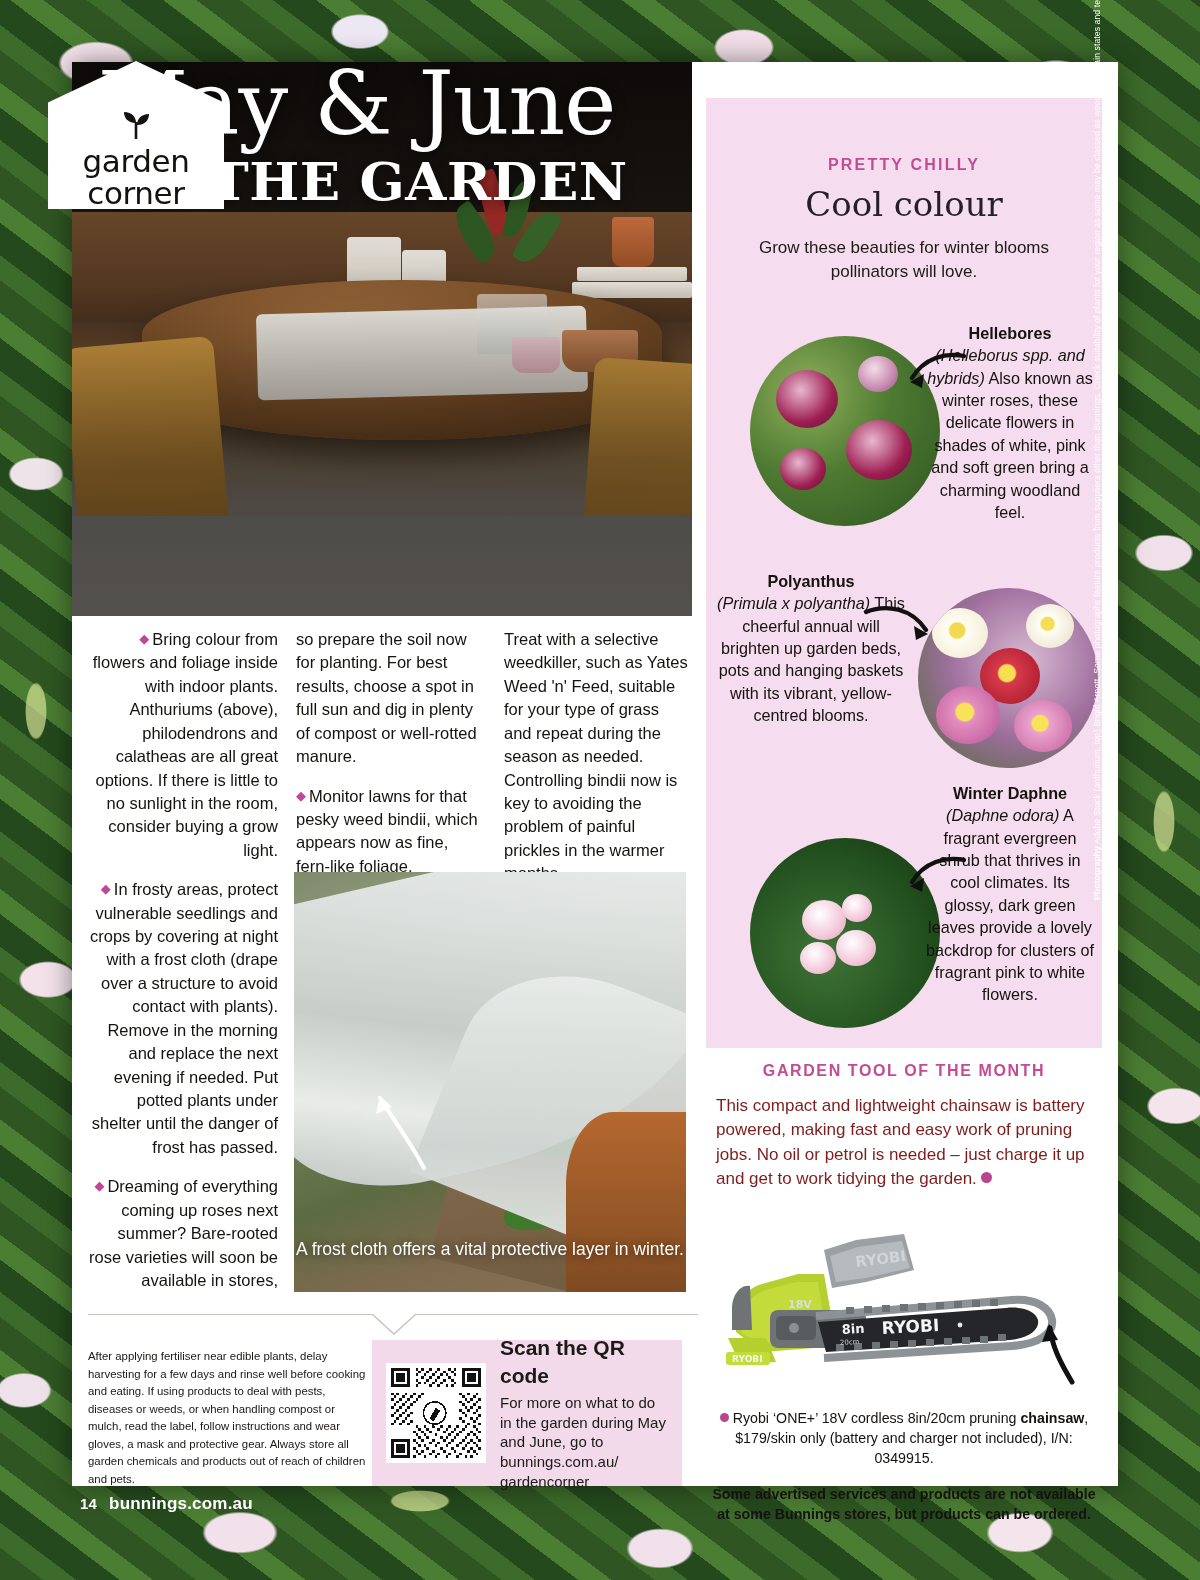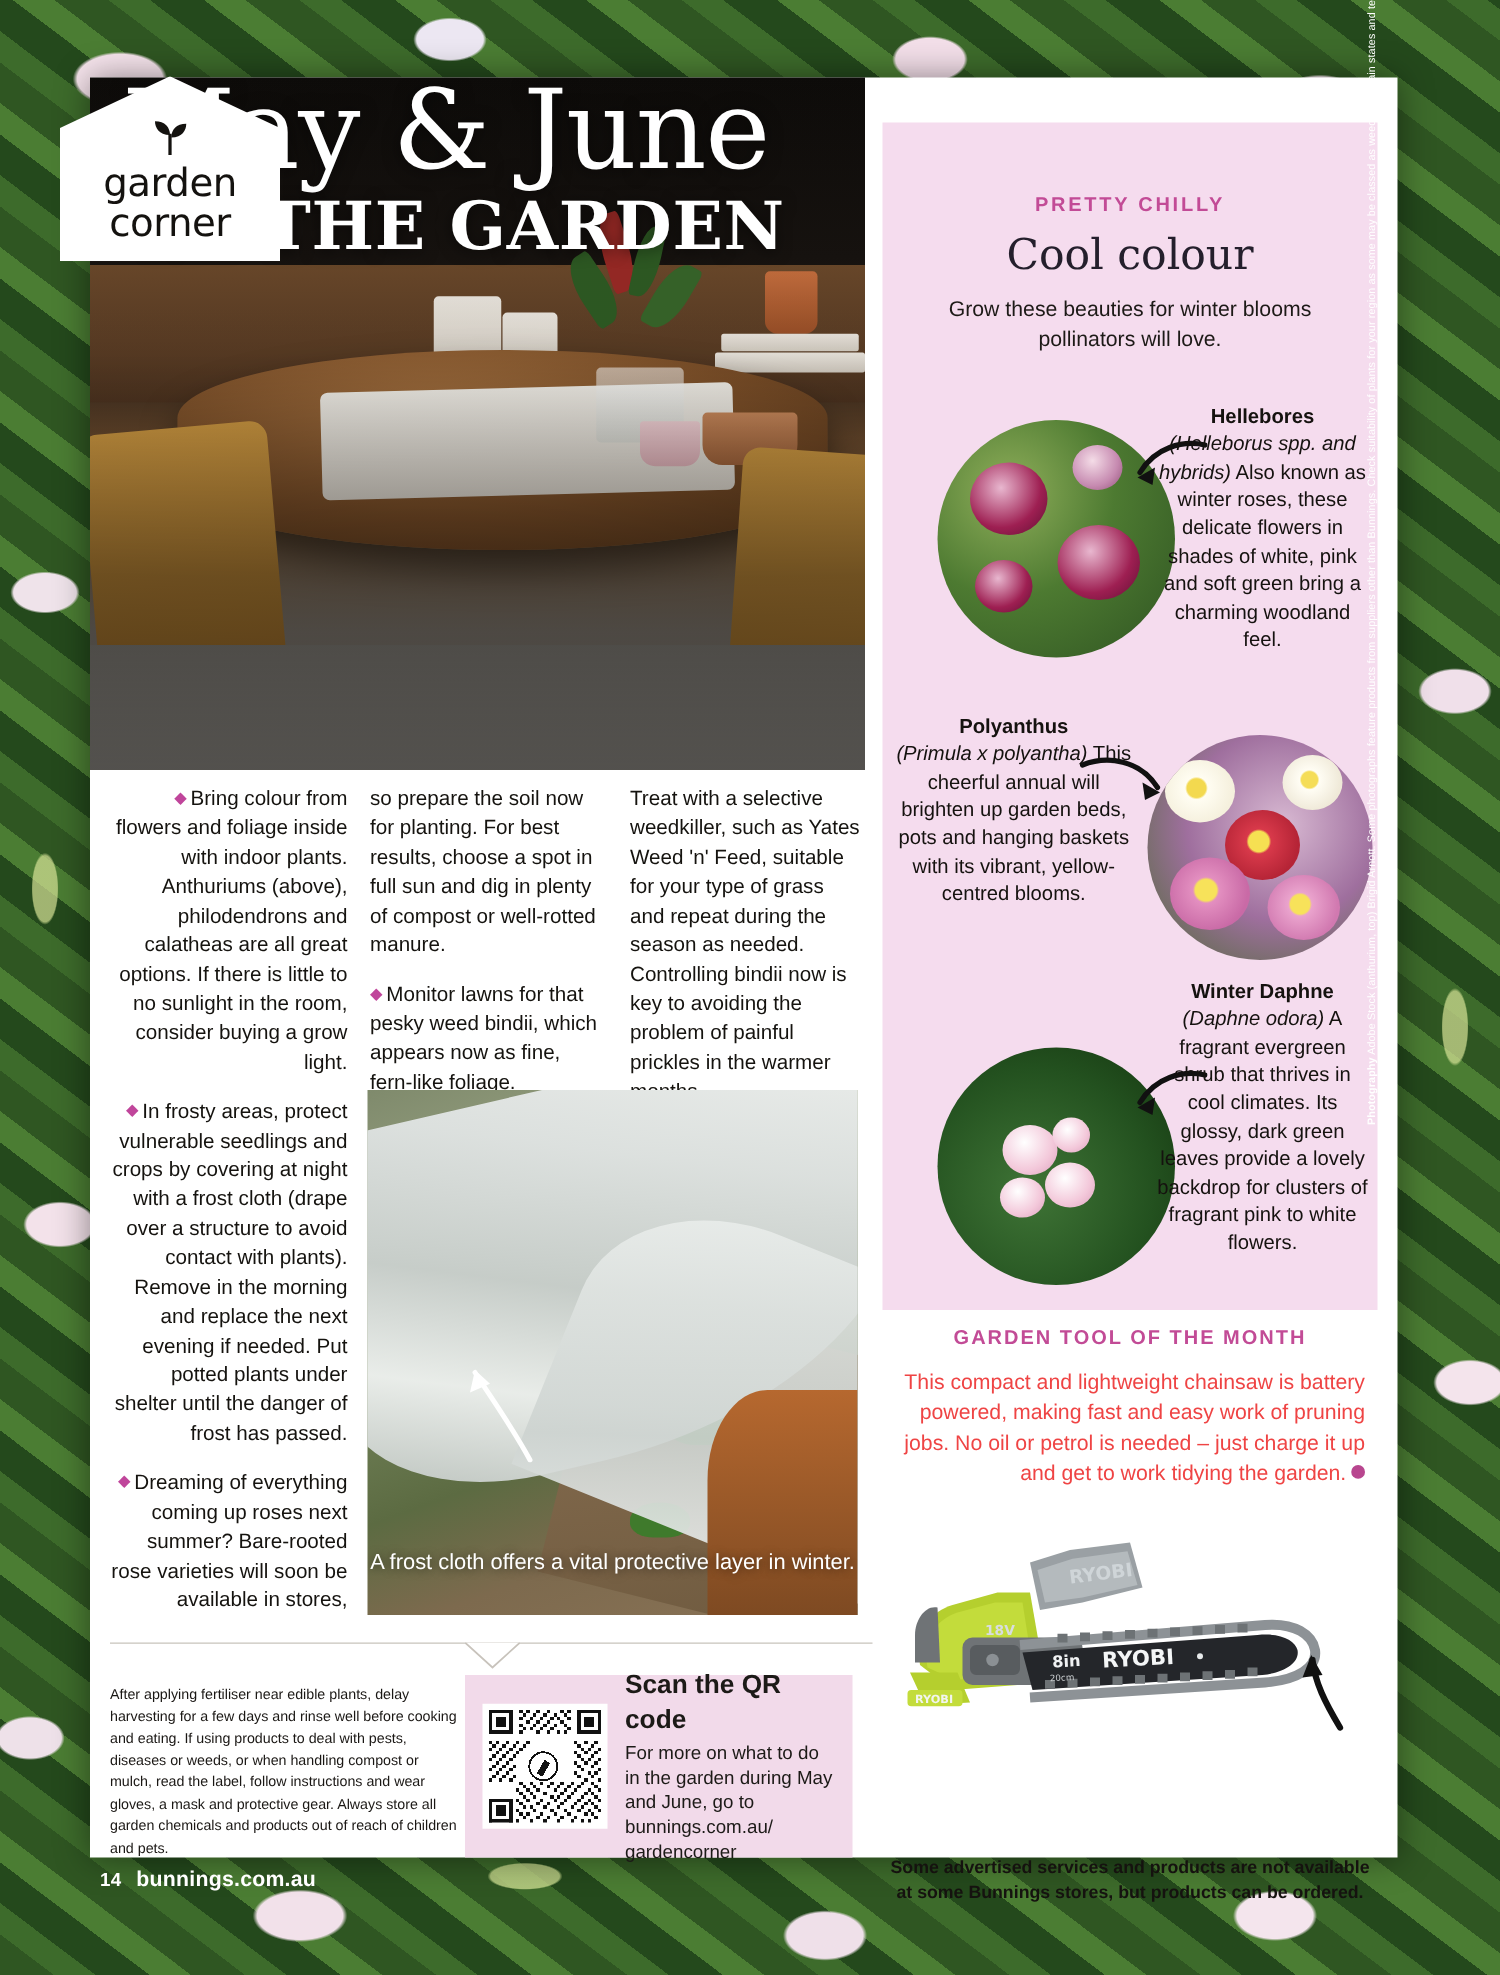--- a/index.html
+++ b/index.html
@@ -69,21 +69,21 @@
   .pot{position:absolute;border-radius:4px 4px 10px 10px;background:linear-gradient(180deg,#efeae2,#d6cfc4);}
   .plant-leaf{position:absolute;background:#2f5c24;border-radius:60% 10% 60% 10%;}
   .hero-floor{position:absolute;left:0;bottom:0;width:620px;height:100px;background:linear-gradient(180deg,#8e8a83,#a6a29b);}
   .hero-shade{position:absolute;inset:0;background:linear-gradient(180deg,rgba(0,0,0,.06) 40%,rgba(0,0,0,.42) 72%,rgba(0,0,0,.5) 100%);}
 
   
   #logo{
     position:absolute;left:-24px;top:-1px;width:176px;height:148px;background:#fff;
     clip-path:polygon(0% 100%,0% 28%,50% 0%,100% 28%,100% 100%);
     display:flex;flex-direction:column;align-items:center;justify-content:flex-end;
-    padding-bottom:14px;box-sizing:border-box;z-index:6;
+    box-sizing:border-box;z-index:6;
   }
   #logo .leaf-ic{margin-bottom:2px;}
   #logo .l1,#logo .l2{
     font-family:"DejaVu Sans", sans-serif;font-size:31px;color:#14120f;
     line-height:1.04;letter-spacing:-.4px;font-weight:400;
   }
 
   
   .hero-txt{position:absolute;left:26px;top:0;width:600px;z-index:4;color:#fff;}
   #ttl-may{
@@ -168,21 +168,21 @@
   .cir-daf{left:44px;top:740px;width:190px;height:190px;
     background:radial-gradient(circle at 40% 60%,#3f7436,#23511f 60%,#14340f 100%);}
   .daf-f{position:absolute;border-radius:50%;background:radial-gradient(circle at 40% 35%,#fff,#f3c8da 60%,#dba0bd);}
   .cap-daf{left:218px;top:684px;width:172px;}
 
   .arrow{position:absolute;}
 
   
   #tool{position:absolute;left:634px;top:1000px;width:396px;}
   #tool-kicker{text-align:center;color:#c24b96;font-size:16px;font-weight:700;letter-spacing:1.6px;}
-  #tool-body{text-align:right;font-size:17px;line-height:1.44;color:#ef4444;margin-top:14px;padding:0 10px;}
+  #tool-body{text-align:left;font-size:17px;line-height:1.44;color:#7f1d1d;margin-top:14px;padding:0 10px;}
   .enddot{display:inline-block;width:11px;height:11px;border-radius:50%;background:#b8468f;vertical-align:1px;margin-left:4px;}
   #saw{position:absolute;left:634px;top:1150px;width:396px;height:180px;}
   #tool-cap{position:absolute;left:634px;top:1346px;width:396px;text-align:center;
     font-size:14.2px;line-height:1.42;color:#15120f;}
   .capdot{display:inline-block;width:9px;height:9px;border-radius:50%;background:#b8468f;vertical-align:1px;margin-right:4px;}
   #tool-note{position:absolute;left:634px;top:1422px;width:396px;text-align:center;
     font-size:14.2px;font-weight:700;line-height:1.42;color:#15120f;}
 
   
   #credit{
@@ -603,20 +603,23 @@
         </g>
         <text x="136" y="122" font-family="DejaVu Sans, sans-serif" font-size="13" font-weight="bold" fill="#f0f2f3" transform="rotate(-3 136 122)">8in</text>
         <text x="134" y="133" font-family="DejaVu Sans, sans-serif" font-size="7" fill="#c9cdcf" transform="rotate(-3 134 133)">20cm</text>
         <text x="176" y="122" font-family="DejaVu Sans, sans-serif" font-size="17" font-weight="bold" fill="#f4f6f7" transform="rotate(-3 176 122)">RYOBI</text>
         <circle cx="254" cy="113" r="2.4" fill="#e7eaeb"></circle>
       </g>
       <path d="M366 170 C354 150 346 134 344 116" stroke="#111" stroke-width="5" fill="none" stroke-linecap="round"></path>
       <path d="M343 112 L336 130 L352 128 Z" fill="#111"></path>
     </svg>
 
+    <div id="tool-cap">
+      <span class="capdot"></span><span>Ryobi ‘ONE+’ 18V cordless 8in/20cm pruning </span><b>chainsaw</b><span>, $179/skin only (battery and charger not included), I/N: 0349915.</span>
+    </div>
     <div id="tool-note">Some advertised services and products are not available at some Bunnings stores, but products can be ordered.</div>
 
   </div>
 
   <div id="credit"><b>Photography</b><span> Adobe Stock (anthurium, top) Brigid Arnott. Some photographs feature products from suppliers other than Bunnings. Check suitability of plants for your region as some may be classed as weeds in certain states and territories.</span></div>
 
   <div id="footer">
     <span class="pg">14</span><span>bunnings.com.au</span>
   </div>
 </div>

